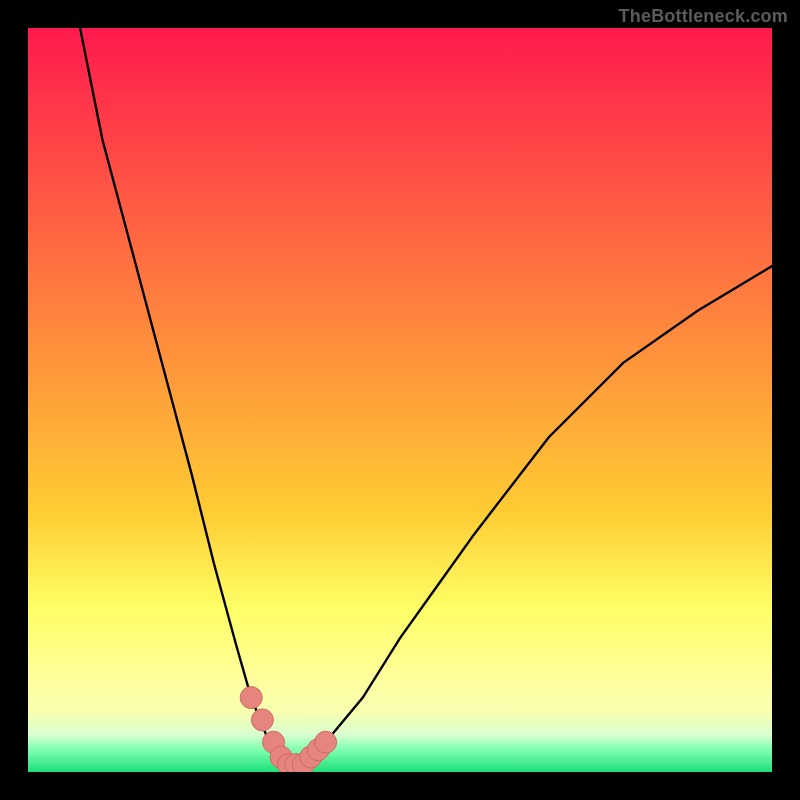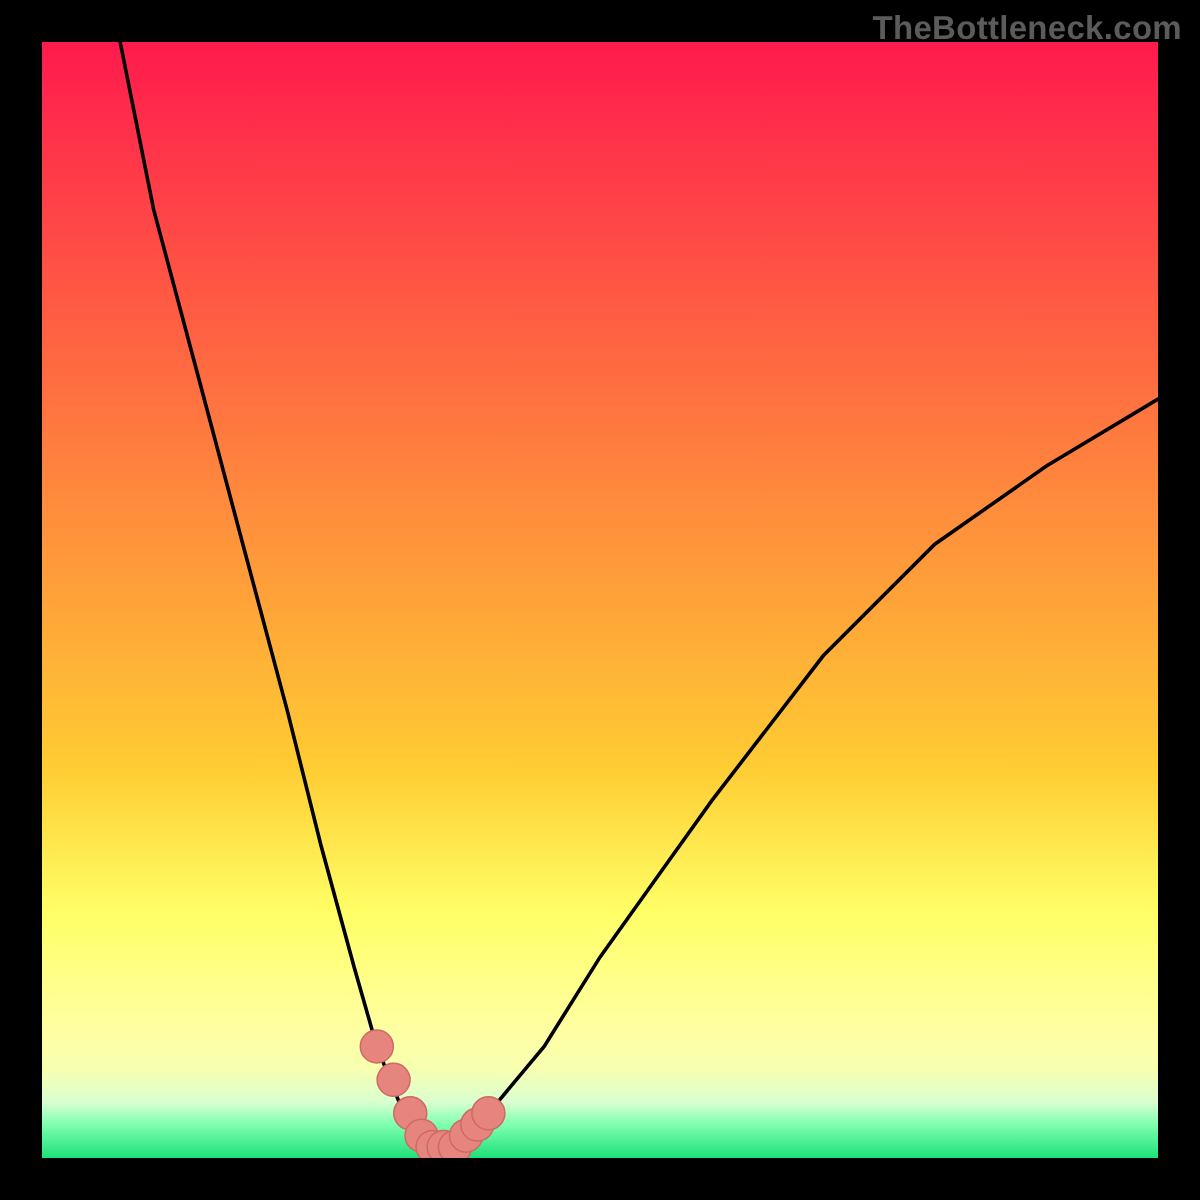--- a/index.html
+++ b/index.html
@@ -8,21 +8,21 @@
     position: relative;
     width: 800px;
     height: 800px;
     background: #000;
   }
   .watermark {
     position: absolute;
     top: 6px;
     right: 12px;
     font-family: Arial, Helvetica, sans-serif;
-    font-size: 22px;
+    font-size: 18px;
     font-weight: bold;
     color: #5b5b5b;
     letter-spacing: 0.2px;
     z-index: 20;
   }
   .plot {
     position: absolute;
     left: 28px;
     top: 28px;
     width: 744px;

